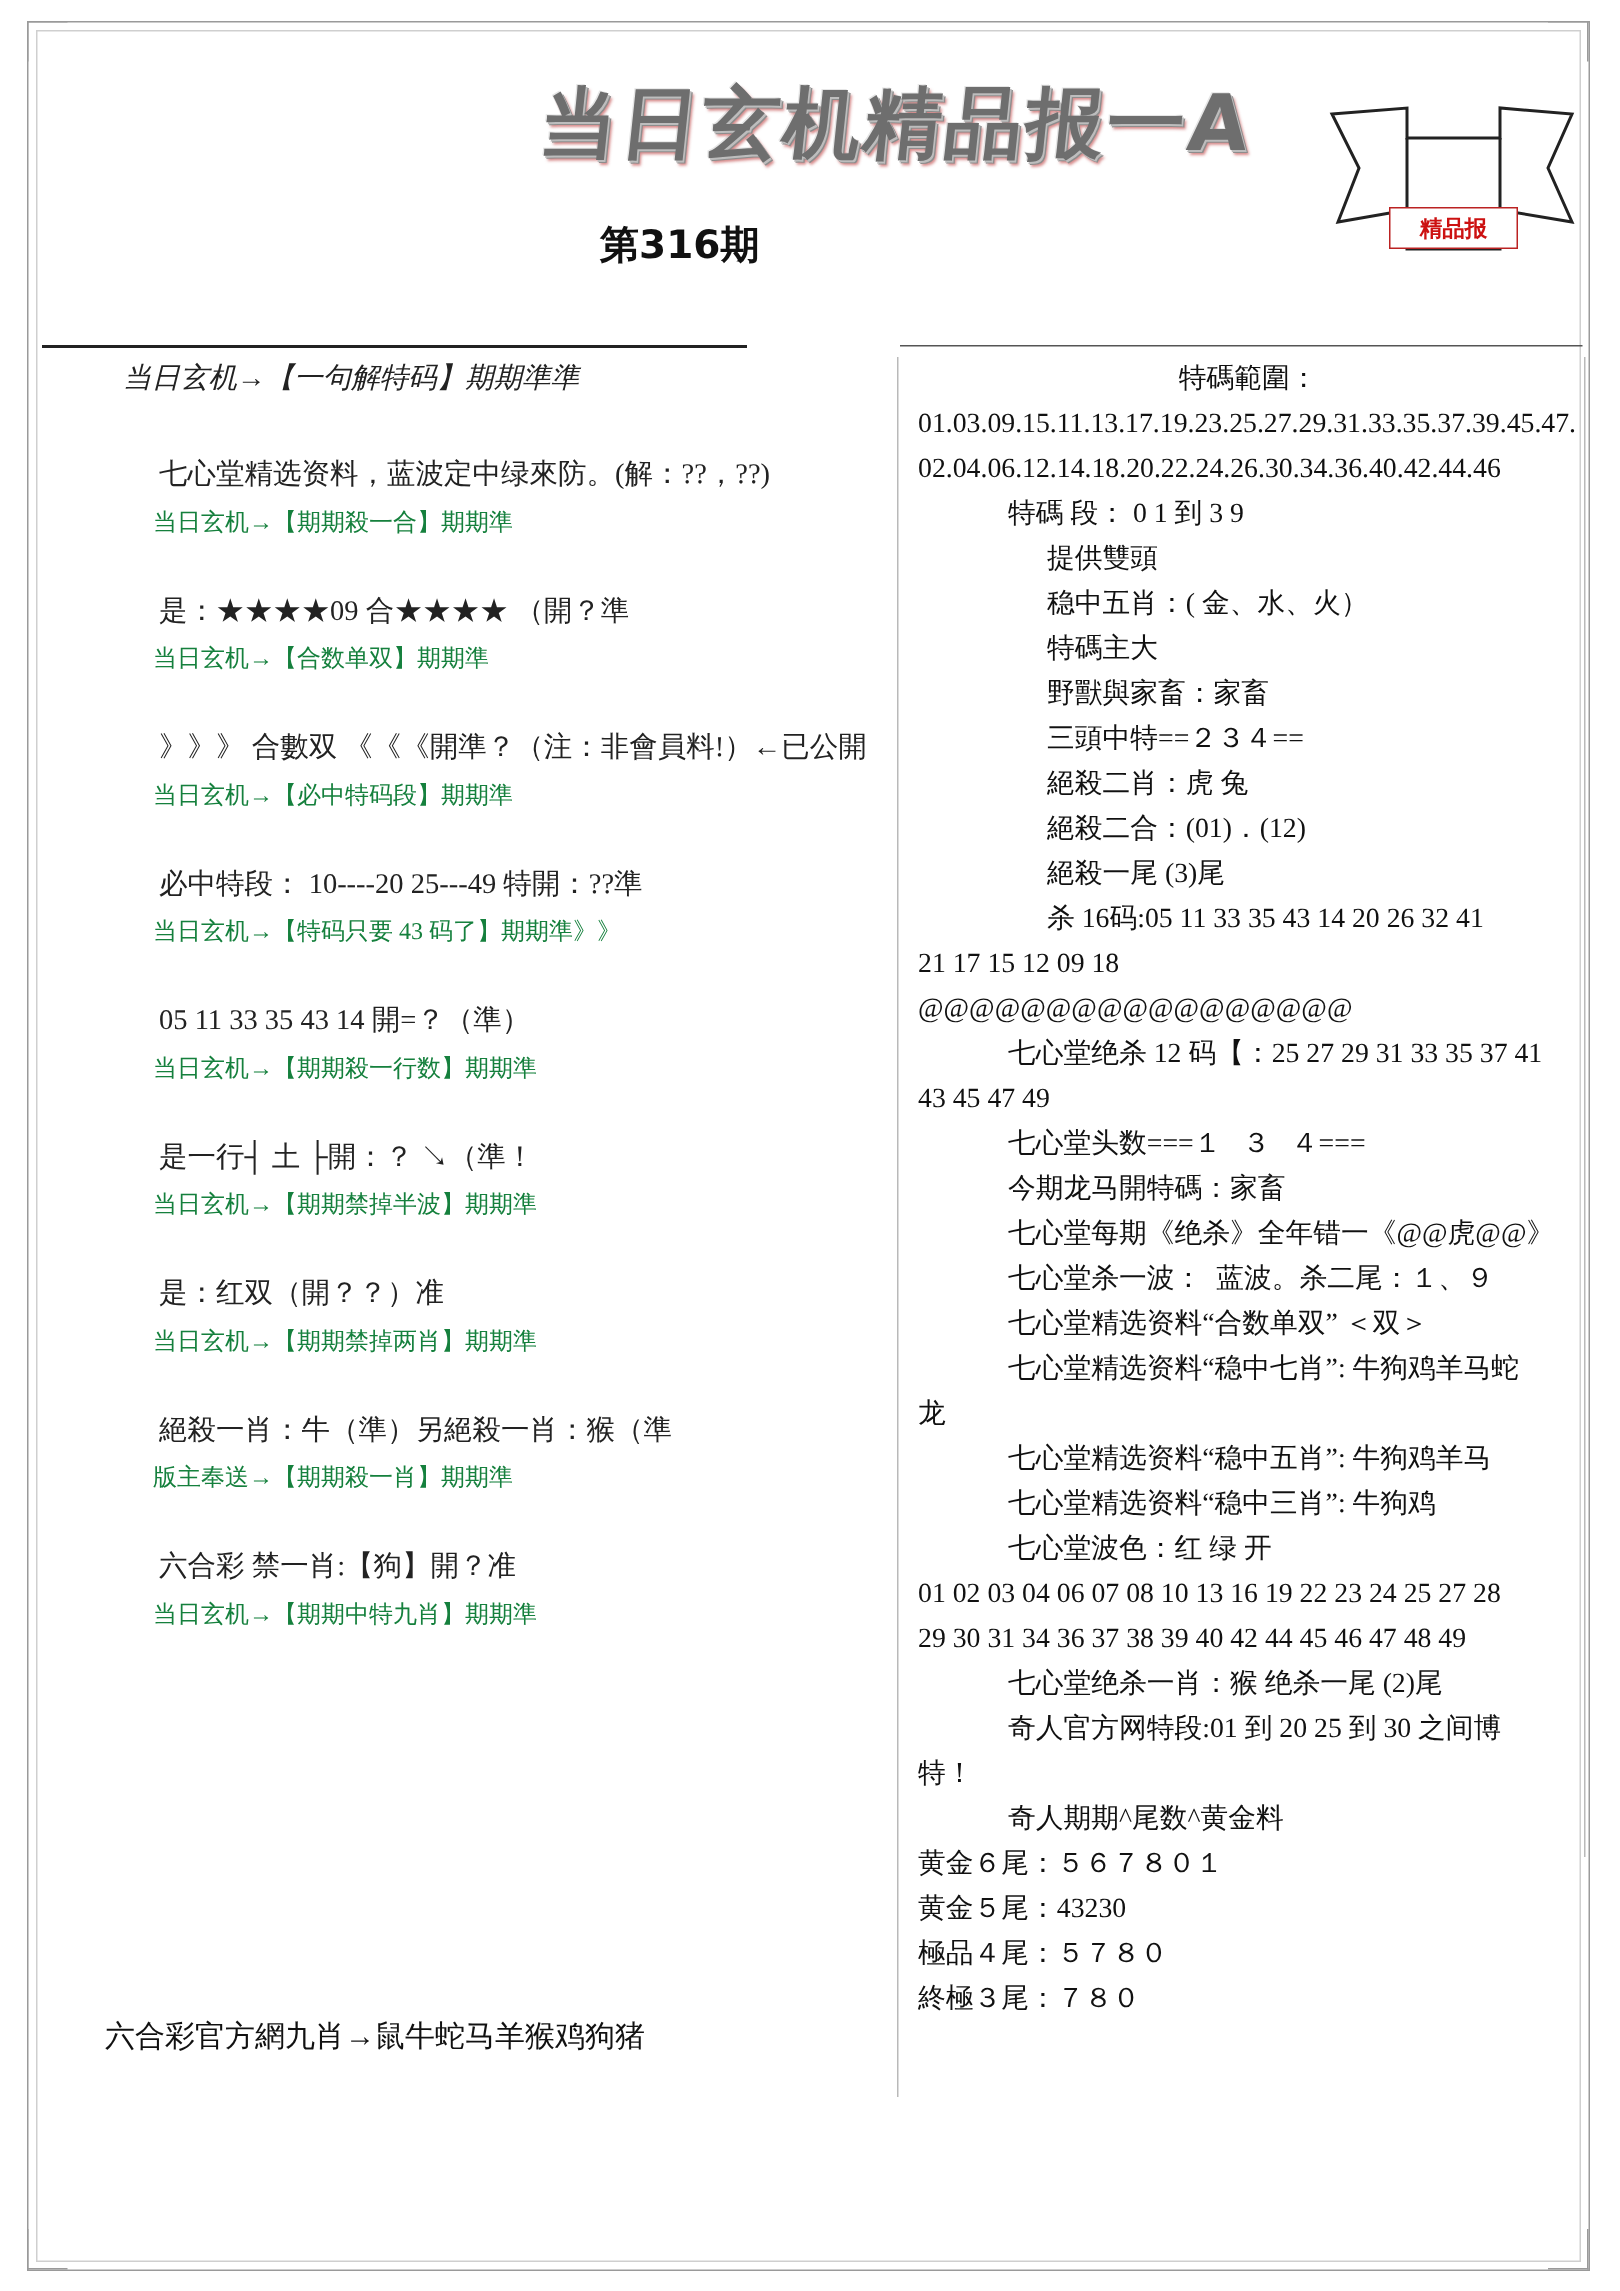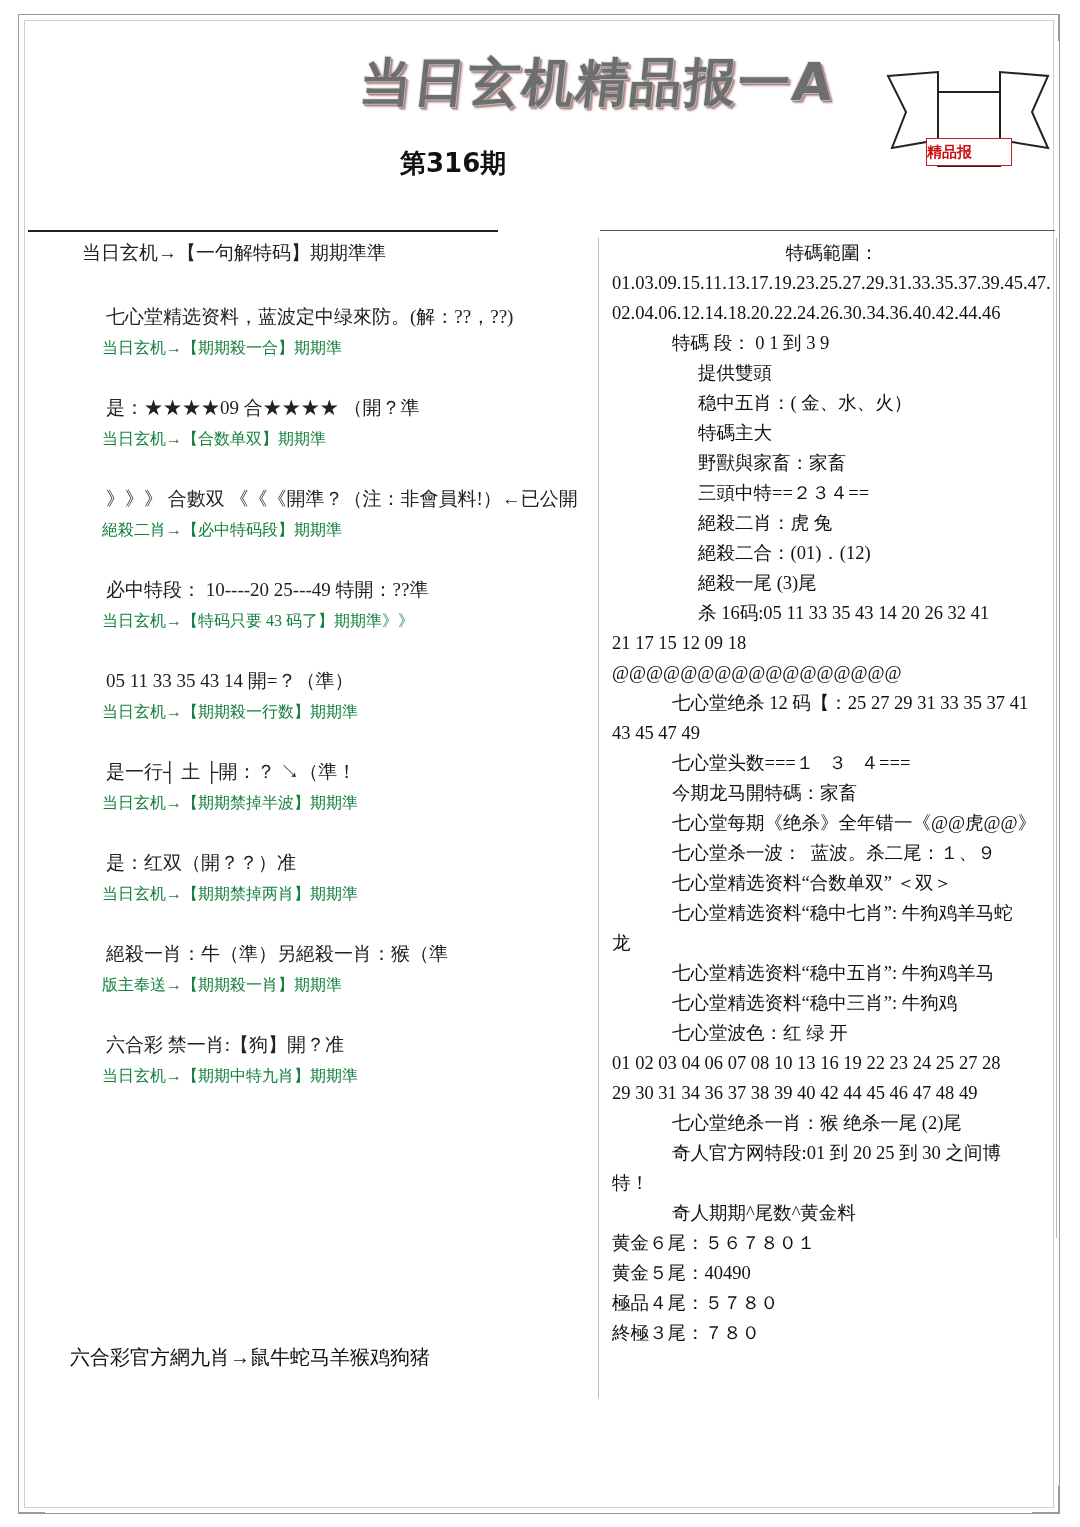--- a/index.html
+++ b/index.html
@@ -27,38 +27,38 @@
       3px 3px 2px rgba(180,40,40,.55),
       -1px -1px 0 #e6e6e6;
     transform:skewX(-6deg);
     white-space:nowrap;
   }
   .ribbon{position:absolute;left:882px;top:66px;width:172px;height:120px;}
   .ribbon svg{display:block;}
   .ribbon-badge{
     position:absolute;left:44px;top:72px;width:84px;height:26px;
     border:1px solid #bb2222;color:#cc1111;background:#fff;
-    font-size:15px;line-height:26px;text-align:left;font-weight:bold;
+    font-size:15px;line-height:26px;text-align:center;font-weight:bold;
     font-family:"DejaVu Sans",sans-serif;
   }
 
   .issue{position:absolute;left:400px;top:146px;font-size:26px;font-weight:bold;font-family:"DejaVu Sans",sans-serif;color:#111;}
   .lastdraw{position:absolute;left:40px;top:186px;font-size:25px;font-weight:bold;color:#d00000;font-family:"DejaVu Sans",sans-serif;white-space:nowrap;}
   .rule-left{position:absolute;left:28px;top:230px;width:470px;height:0;border-top:2px solid #222;}
   .rule-mid{position:absolute;left:600px;top:230px;width:455px;height:0;border-top:1px solid #555;}
 
   
   .vsep{position:absolute;left:598px;top:238px;width:0;height:1160px;border-left:1px solid #b9b9b9;}
   .vsep2{position:absolute;left:1056px;top:238px;width:0;height:1000px;border-left:1px solid #b9b9b9;}
 
   
   .col-left{position:absolute;left:36px;top:238px;width:545px;}
   .blk{margin-bottom:34px;}
   .blk .hint{font-size:19px;color:#222;margin-left:70px;line-height:30px;white-space:nowrap;}
-  .blk .hint.ind0{margin-left:46px;}
+  .blk .hint.ind0{margin-left:46px;font-style:italic;}
   .blk .title{font-size:16px;font-weight:normal;margin-left:66px;margin-top:6px;color:#15803d;white-space:nowrap;}
   .footer-left{position:absolute;left:70px;top:1344px;font-size:20px;color:#111;white-space:nowrap;}
 
   
   .col-right{position:absolute;left:612px;top:238px;width:440px;font-size:18.5px;line-height:30px;color:#111;}
   .col-right .ln{white-space:pre-wrap;word-break:break-all;}
   .col-right .center{text-align:center;}
   .col-right .ind2{padding-left:60px;}
   .col-right .ind3{padding-left:86px;}
 </style>
@@ -100,21 +100,21 @@
       <div class="blk">
         <div class="hint">七心堂精选资料，蓝波定中绿來防。(解：??，??)</div>
         <div class="title">当日玄机→【期期殺一合】期期準</div>
       </div>
       <div class="blk">
         <div class="hint">是：★★★★09 合★★★★ （開？準</div>
         <div class="title">当日玄机→【合数单双】期期準</div>
       </div>
       <div class="blk">
         <div class="hint">》》》 合數双 《《《開準？（注：非會員料!）←已公開</div>
-        <div class="title">絕殺二肖→【必中特码段】期期準</div>
+        <div class="title">当日玄机→【必中特码段】期期準</div>
       </div>
       <div class="blk">
         <div class="hint">必中特段：  10----20 25---49 特開：??準</div>
         <div class="title">当日玄机→【特码只要 43 码了】期期準》》</div>
       </div>
       <div class="blk">
         <div class="hint">05  11  33  35  43  14             開=？（準）</div>
         <div class="title">当日玄机→【期期殺一行数】期期準</div>
       </div>
       <div class="blk">
@@ -165,18 +165,18 @@
       <div class="ln ind2">七心堂精选资料“稳中五肖”: 牛狗鸡羊马</div>
       <div class="ln ind2">七心堂精选资料“稳中三肖”: 牛狗鸡</div>
       <div class="ln ind2">七心堂波色：红 绿 开</div>
       <div class="ln">01 02 03 04 06 07 08 10 13 16 19 22 23 24 25 27 28</div>
       <div class="ln">29 30 31 34 36 37 38 39 40 42 44 45 46 47 48 49</div>
       <div class="ln ind2">七心堂绝杀一肖：猴 绝杀一尾 (2)尾</div>
       <div class="ln ind2">奇人官方网特段:01 到 20 25 到 30 之间博</div>
       <div class="ln">特！</div>
       <div class="ln ind2">奇人期期^尾数^黄金料</div>
       <div class="ln">黄金６尾：５６７８０１</div>
-      <div class="ln">黄金５尾：40490</div>
+      <div class="ln">黄金５尾：43230</div>
       <div class="ln">極品４尾：５７８０</div>
       <div class="ln">終極３尾：７８０</div>
     </div>
 
 </div>
 
 </body></html>

